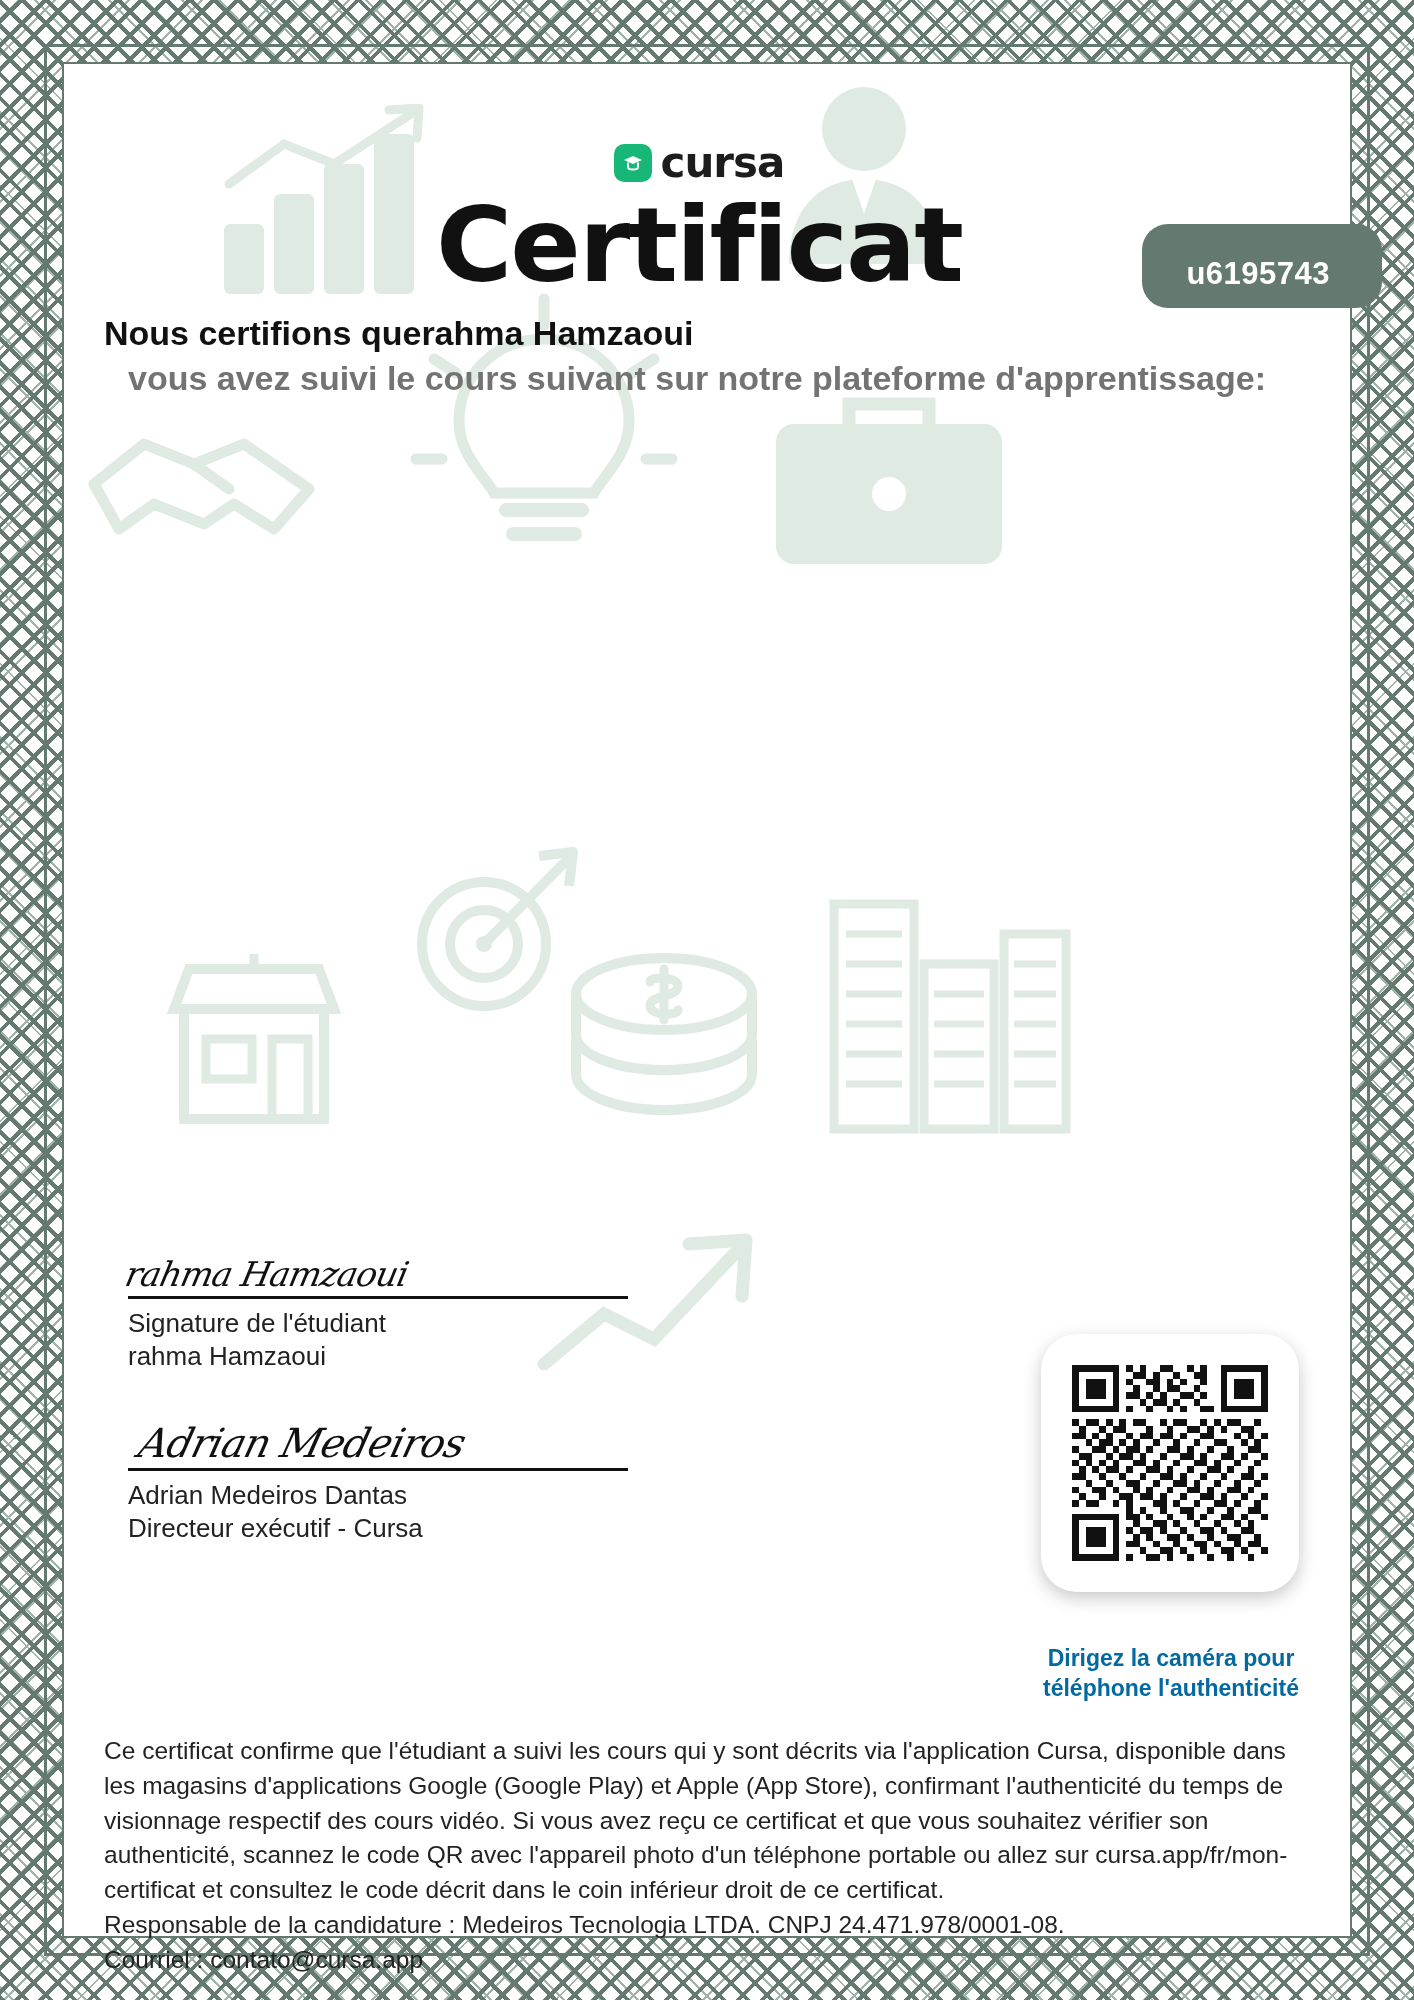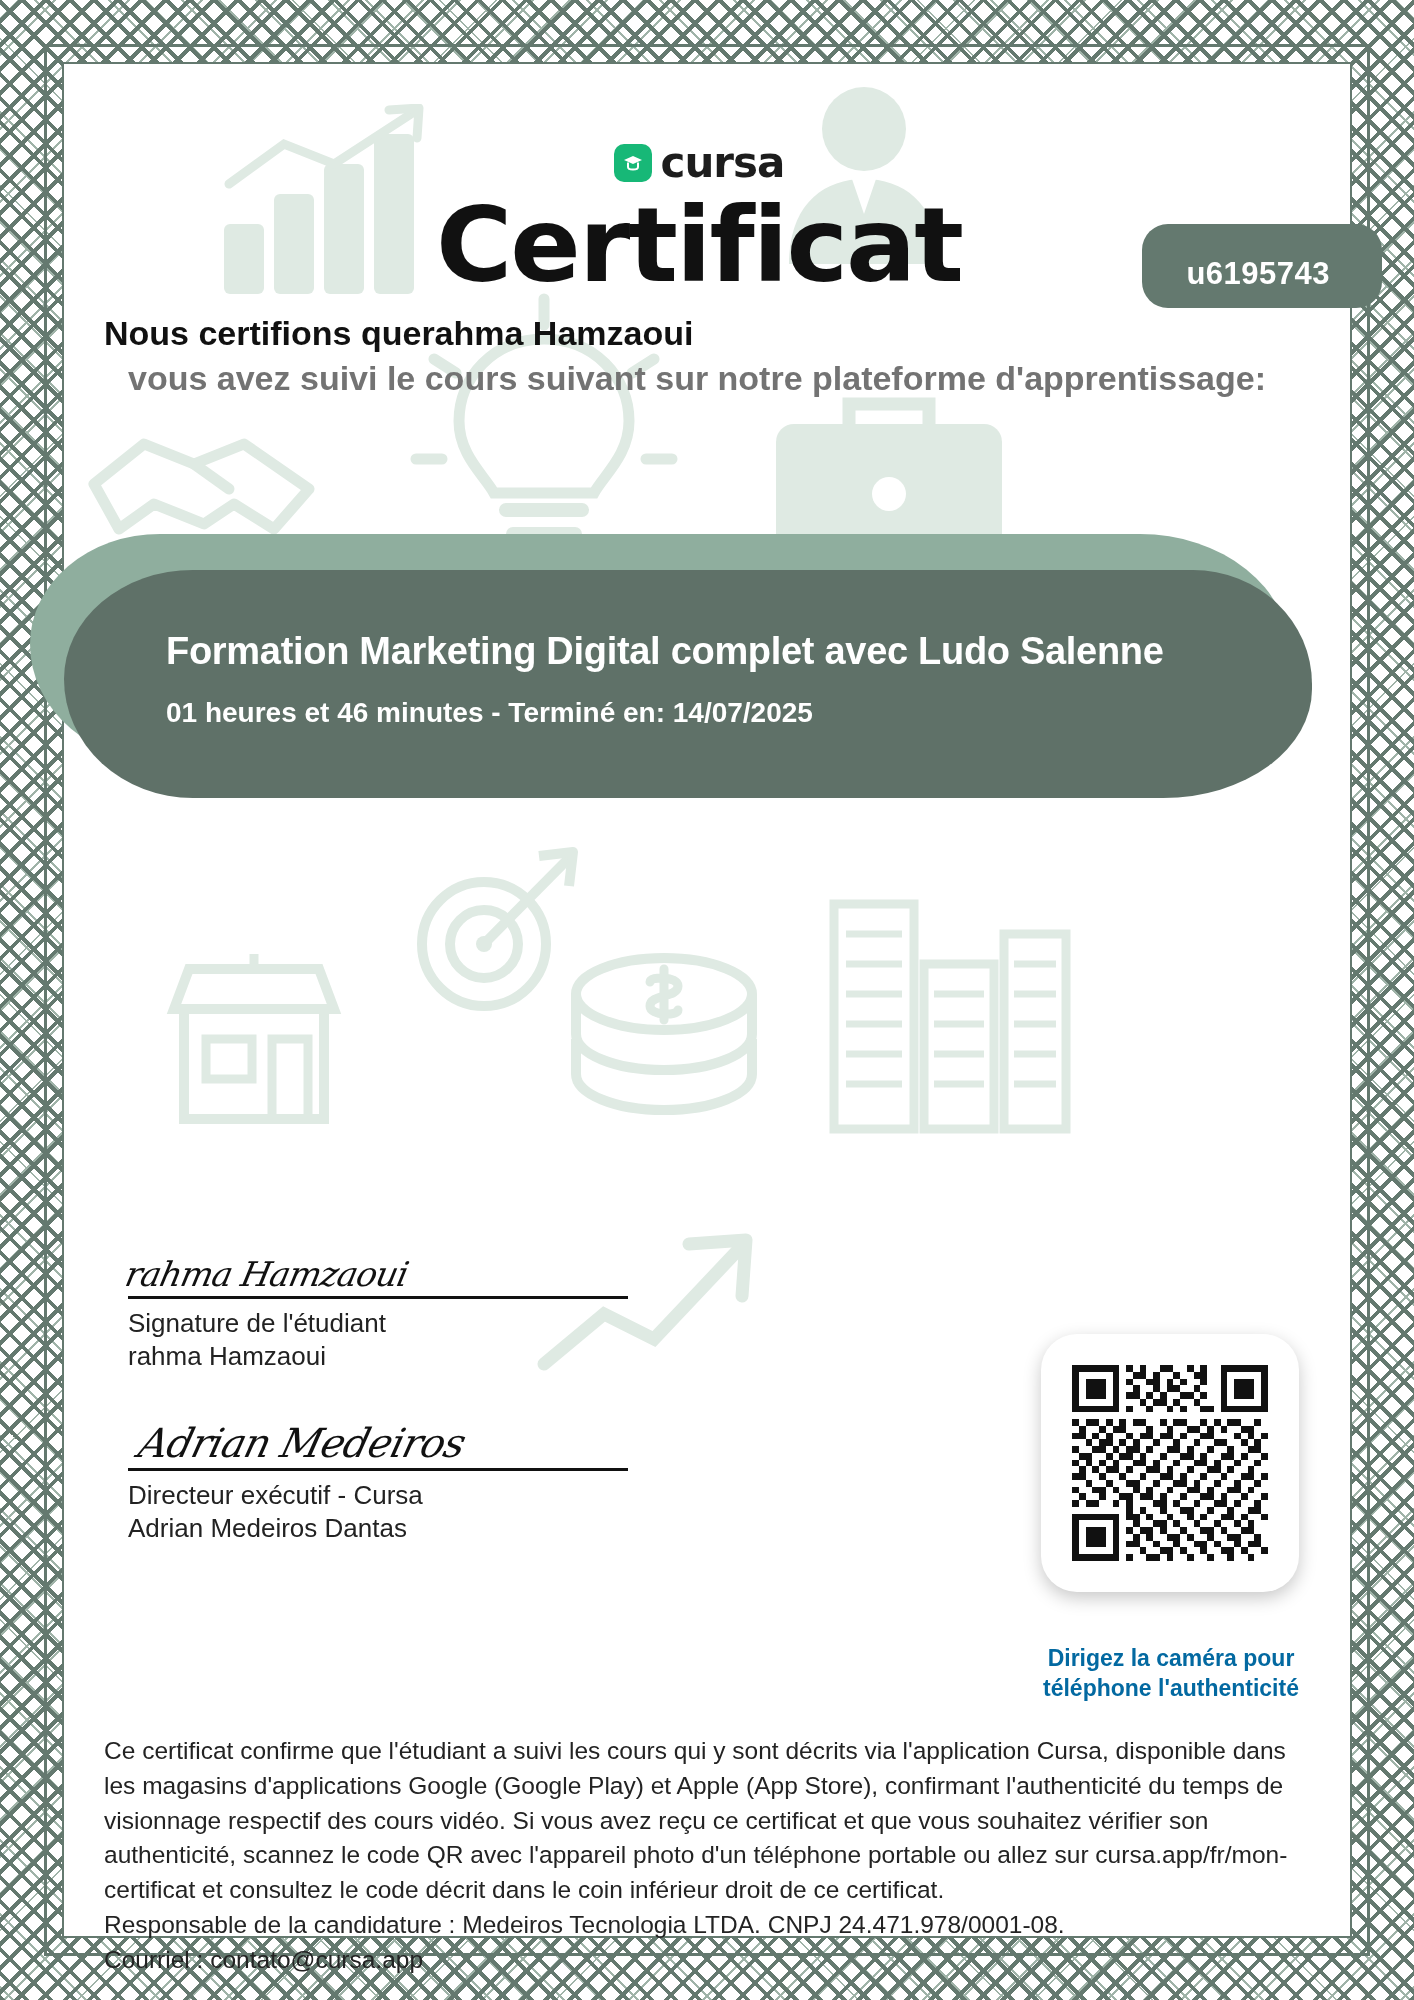--- a/index.html
+++ b/index.html
@@ -368,44 +368,36 @@
 
     <div class="code-pill">u6195743</div>
 
     <div class="certify-block">
       <div class="certify-line1">
         <span>Nous certifions que</span><span class="student">rahma Hamzaoui</span>
       </div>
       <div class="certify-line2">vous avez suivi le cours suivant sur notre plateforme d'apprentissage:</div>
     </div>
 
-    <div class="course-blob-wrap">
-      <div class="blob-back"></div>
-      <div class="blob-front"></div>
-      <div class="course-text">
-        <div class="course-name">Formation Marketing Digital complet avec Ludo Salenne</div>
-        <div class="course-meta">01 heures et 46 minutes - Terminé en: 14/07/2025</div>
-      </div>
-    </div>
 
     <div class="sig-area">
       <div class="sig-script-1">rahma Hamzaoui</div>
       <div class="sig-rule"></div>
       <div class="sig-label">
         <div>Signature de l'étudiant</div>
         <div>rahma Hamzaoui</div>
       </div>
 
       <div class="sig-gap"></div>
 
       <div class="sig-script-2">Adrian Medeiros</div>
       <div class="sig-rule"></div>
       <div class="sig-label">
+        <div>Adrian Medeiros Dantas</div>
         <div>Directeur exécutif - Cursa</div>
-        <div>Adrian Medeiros Dantas</div>
       </div>
     </div>
 
     <div class="qr-card">
       <svg width="196" height="196" viewBox="0 0 29 29" shape-rendering="crispEdges">
         <rect width="29" height="29" fill="#ffffff"></rect>
         <g fill="#111111">
           <rect x="0" y="0" width="7" height="1"></rect>
             <rect x="0" y="6" width="7" height="1"></rect>
           <rect x="0" y="0" width="1" height="7"></rect>

